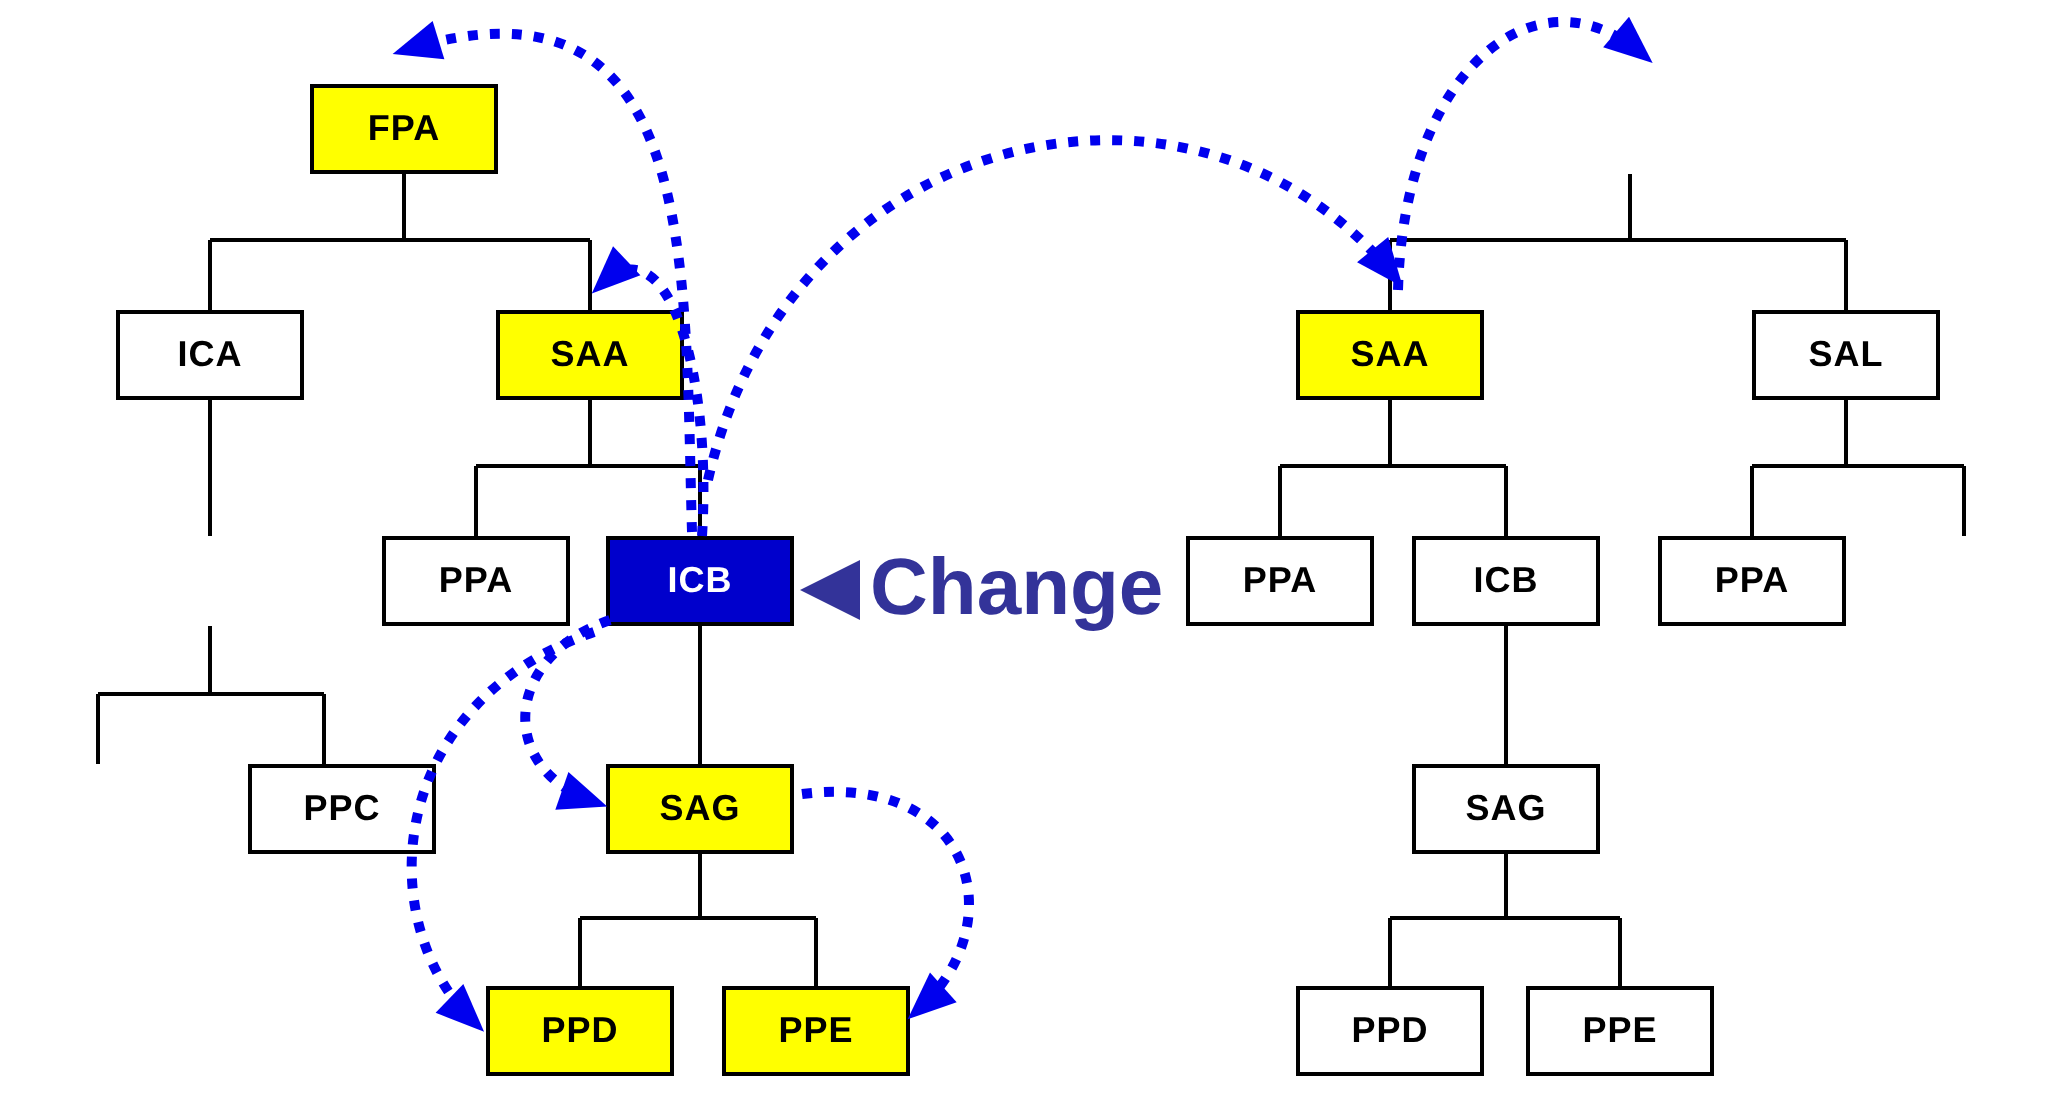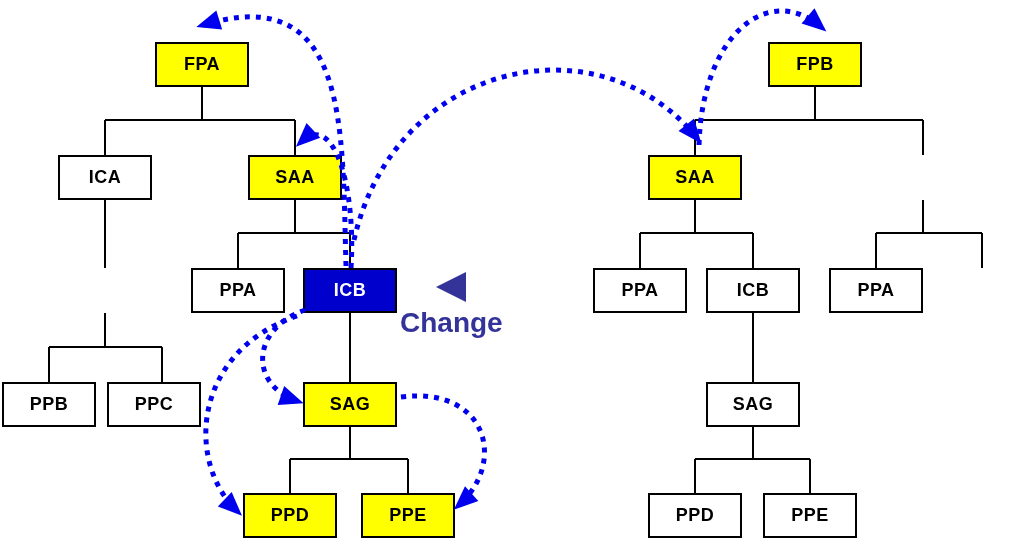--- a/index.html
+++ b/index.html
@@ -57,23 +57,22 @@
   .arrowhead { fill: var(--arrow-blue, #0000ee); }
 
   .change-annotation {
     position: absolute;
     left: 400px;
     top: 272px;
     display: flex;
     align-items: center;
     gap: 5px;
     color: var(--annotation-blue, #333399);
-    font-size: 28px;
+    font-size: 40px;
     font-weight: bold;
-    flex-direction: column;
   }
   .change-tri {
     width: 0; height: 0;
     border-top: 15px solid transparent;
     border-bottom: 15px solid transparent;
     border-right: 30px solid var(--annotation-blue, #333399);
   }
 </style>
 </head>
 <body>
@@ -94,28 +93,27 @@
          M753 427 L753 459 M695 459 L810 459 M695 459 L695 493 M810 459 L810 493"></path>
   </svg>
 
   <div class="layer node-layer">
 
     <div class="node" style="left:58px;top:155px">ICA</div>
     <div class="node yellow" style="left:155px;top:42px">FPA</div>
     <div class="node yellow" style="left:248px;top:155px">SAA</div>
     <div class="node" style="left:191px;top:268px">PPA</div>
     <div class="node blue" style="left:303px;top:268px">ICB</div>
-    <div class="node" style="left:2px;top:382px">PPB</div>
-    <div class="node" style="left:107px;top:382px">PPC</div>
+    <div class="node" style="left:124px;top:382px">PPC</div>
     <div class="node yellow" style="left:303px;top:382px">SAG</div>
     <div class="node yellow" style="left:243px;top:493px">PPD</div>
     <div class="node yellow" style="left:361px;top:493px">PPE</div>
 
-    <div class="node yellow" style="left:768px;top:42px">FPB</div>
     <div class="node yellow" style="left:648px;top:155px">SAA</div>
+    <div class="node" style="left:876px;top:155px">SAL</div>
     <div class="node" style="left:593px;top:268px">PPA</div>
     <div class="node" style="left:706px;top:268px">ICB</div>
     <div class="node" style="left:829px;top:268px">PPA</div>
     <div class="node" style="left:706px;top:382px">SAG</div>
     <div class="node" style="left:648px;top:493px">PPD</div>
     <div class="node" style="left:763px;top:493px">PPE</div>
   </div>
 
   <svg class="layer arrow-layer" viewBox="0 0 1031 548">
     <defs>

